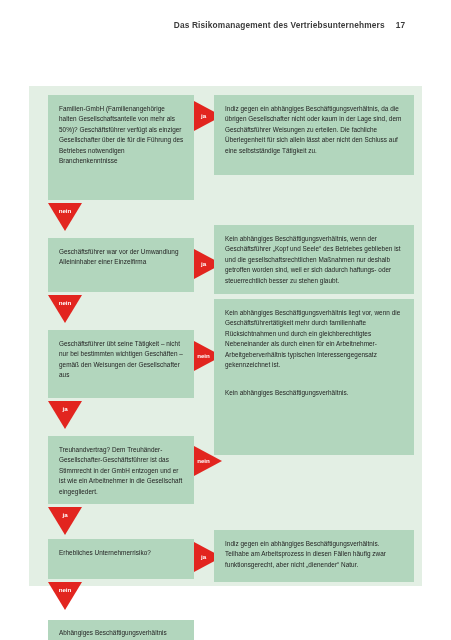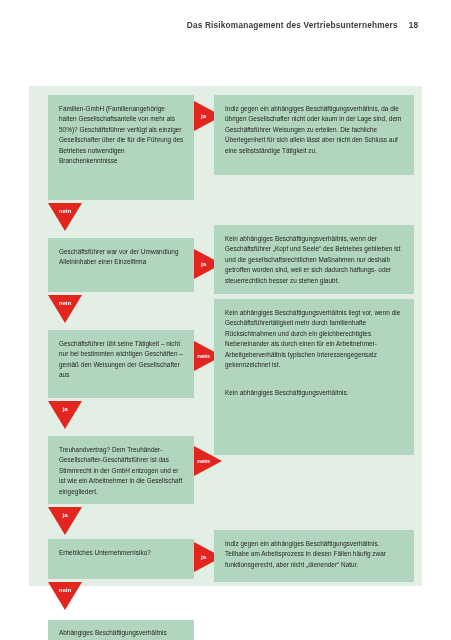--- a/index.html
+++ b/index.html
@@ -12,21 +12,21 @@
     height: 640px;
     position: relative;
     font-family: "Liberation Sans", sans-serif;
     overflow: hidden;
   }
 
   
   .page-header {
     position: absolute;
     top: 20px;
-    right: 33px;
+    right: 46px;
     display: flex;
     align-items: baseline;
     gap: 11px;
   }
   .page-header .title {
     font-size: 8.3px;
     font-weight: bold;
     color: #3b3b3b;
     letter-spacing: 0.02em;
     white-space: nowrap;
@@ -111,21 +111,21 @@
   }
   .arrow.down-tri span {
     margin-bottom: 12px;
   }
 </style>
 </head>
 <body>
 
 <div class="page-header">
   <div class="title">Das Risikomanagement des Vertriebsunternehmers</div>
-  <div class="folio">18</div>
+  <div class="folio">17</div>
 </div>
 
 <div class="panel">
 
   <div class="box left" style="top:9px; height:105px;">
     <p>Familien-GmbH (Familienangehörige halten Gesellschaftsanteile von mehr als 50%)? Geschäftsführer verfügt als einziger Gesellschafter über die für die Führung des Betriebes notwendigen Branchenkenntnisse</p>
   </div>
   <div class="arrow right-tri" style="left:165px; top:15px;">
     <span>ja</span>
   </div>

